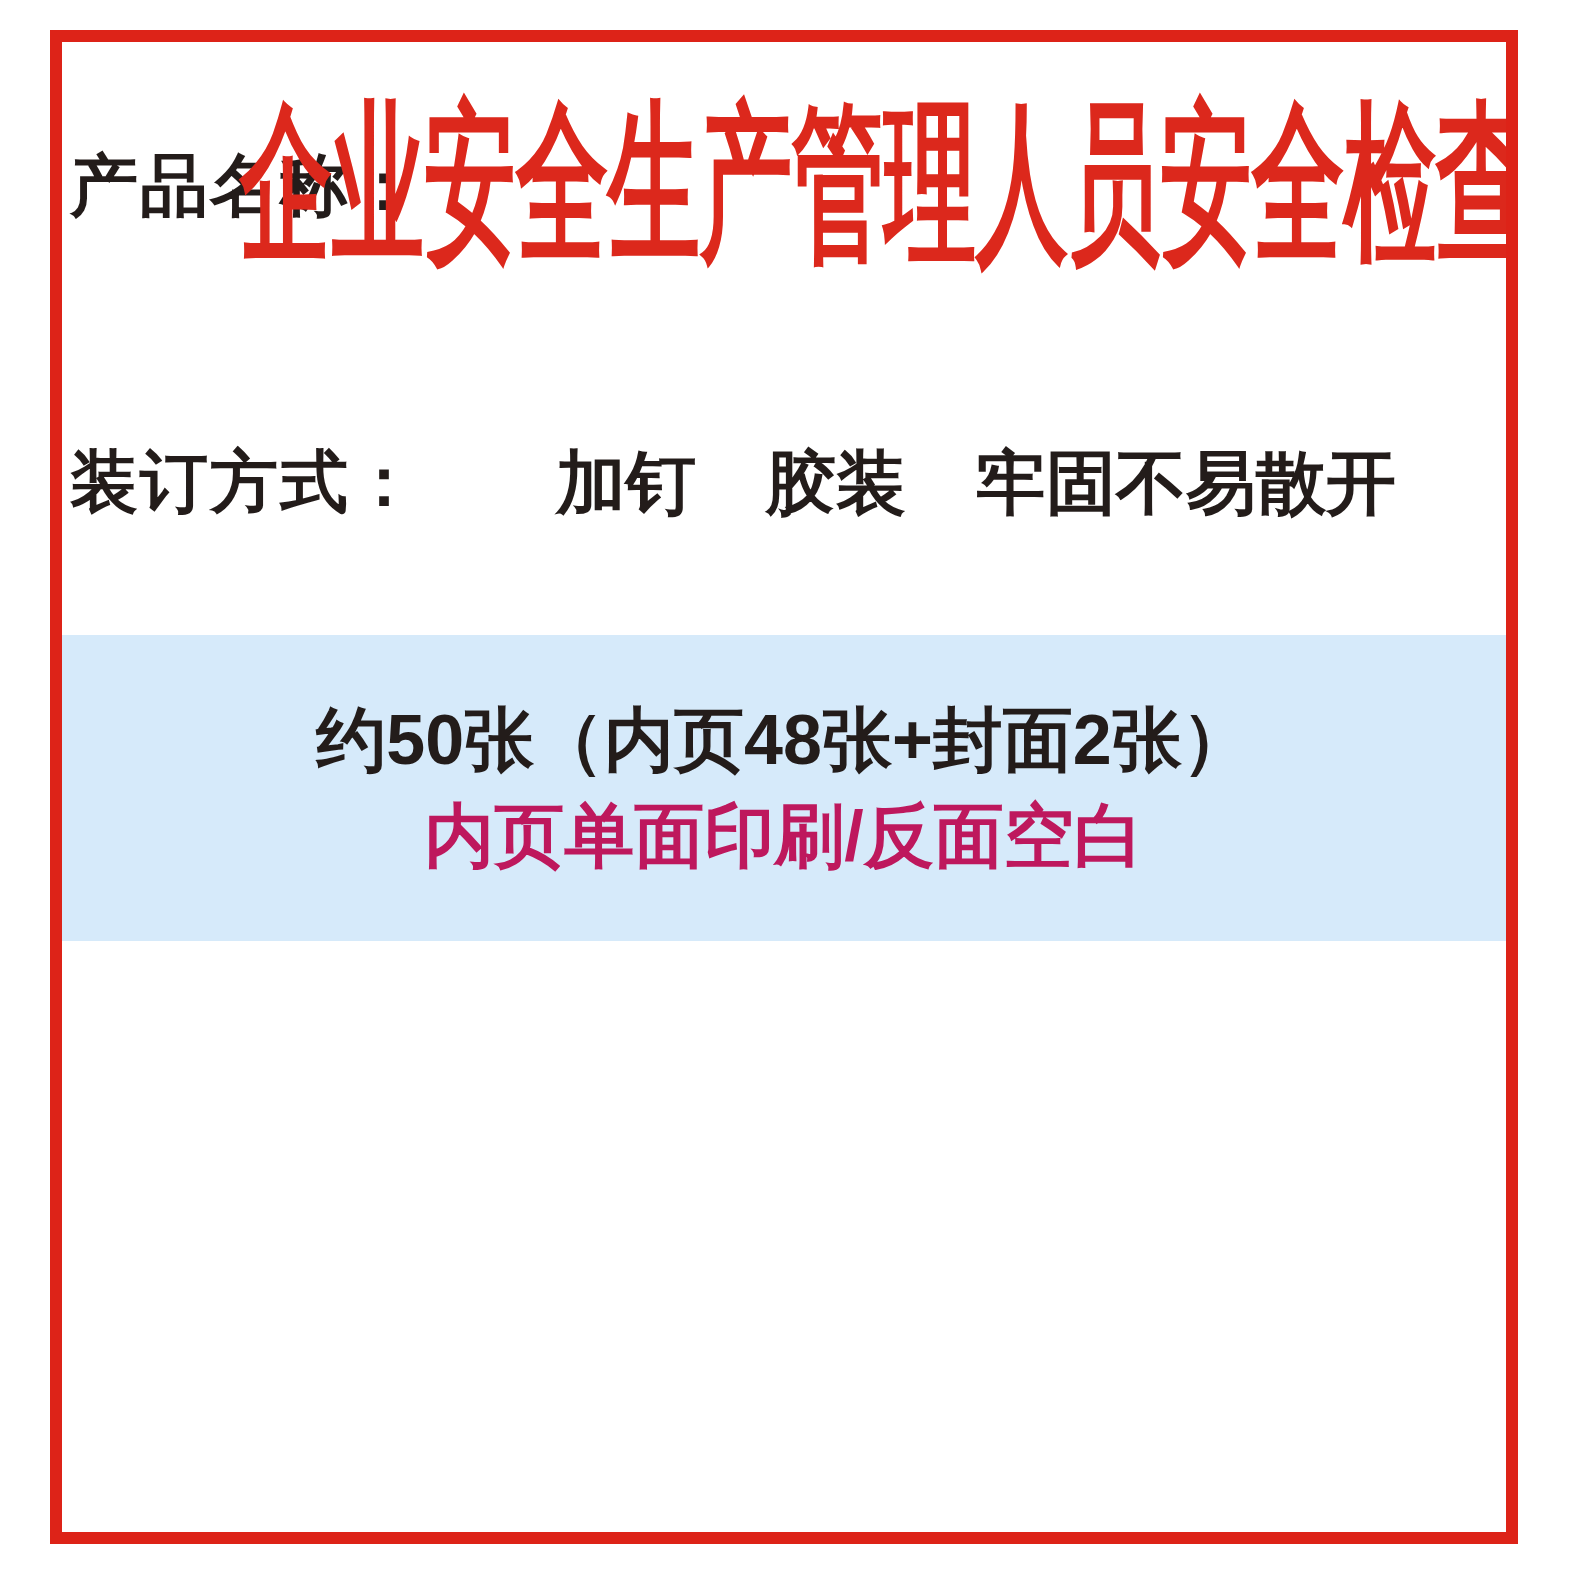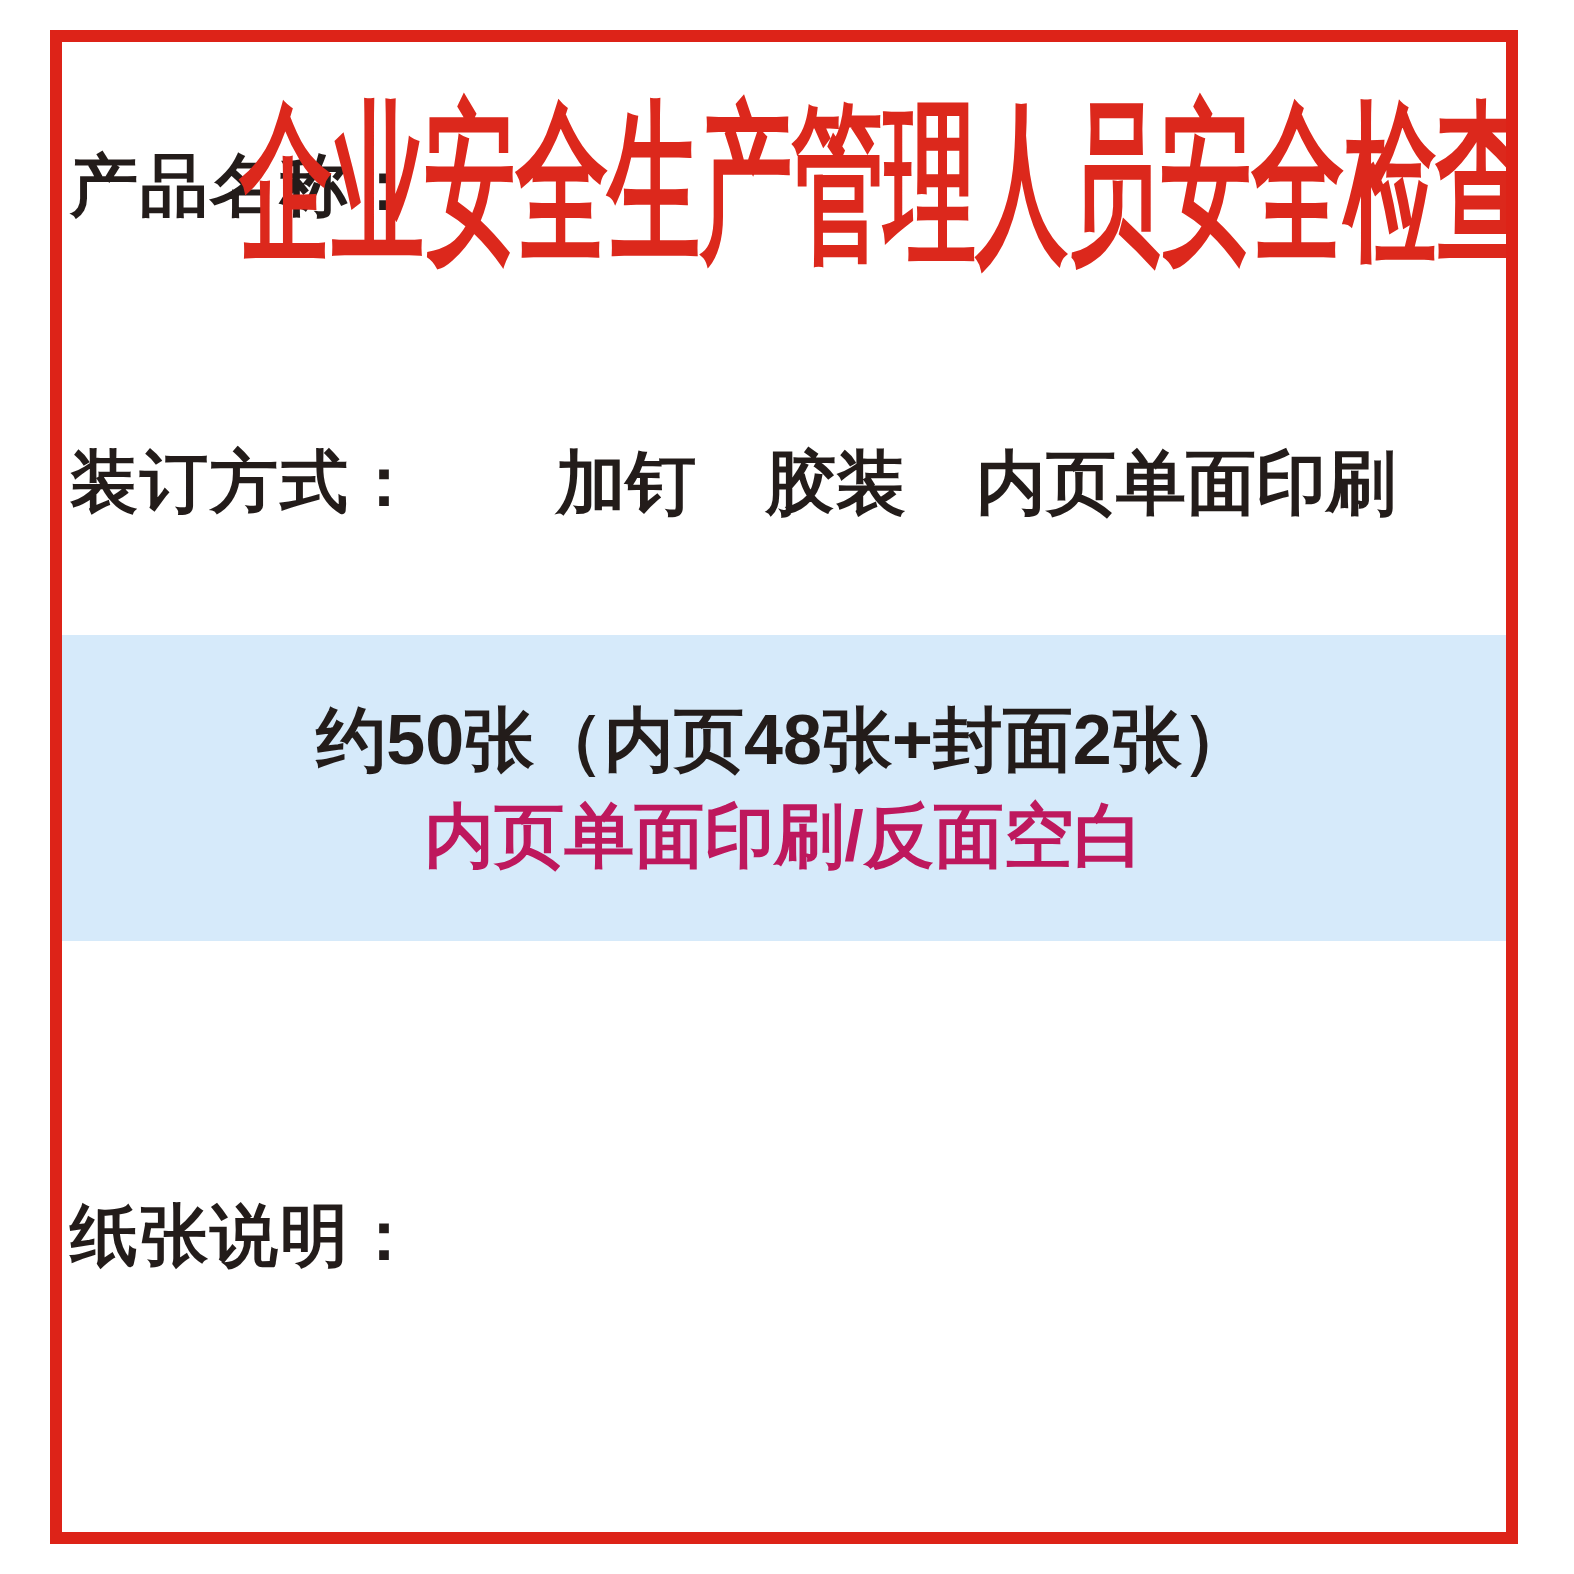--- a/index.html
+++ b/index.html
@@ -94,30 +94,29 @@
     <div class="label-cell">产品名称：</div>
     <div class="content-cell">
       <div class="big-title">企业安全生产管理人员安全检查日志</div>
     </div>
   </div>
 
 
   <div class="row row-binding">
     <div class="label-cell">装订方式：</div>
     <div class="content-cell">
-      <div class="content-line">加钉　胶装　内页单面印刷</div>
+      <div class="content-line">加钉　胶装　牢固不易散开</div>
     </div>
   </div>
 
   <div class="row row-quantity row-blue">
     <div class="content-cell">
       <div class="content-line">约50张（内页48张+封面2张）</div>
       <div class="content-line red-line">内页单面印刷/反面空白</div>
     </div>
   </div>
 
   <div class="row row-paper">
-    <div class="label-cell">纸张说明：</div>
     <div class="content-cell">
     </div>
   </div>
 
 </div>
 
 </body></html>

